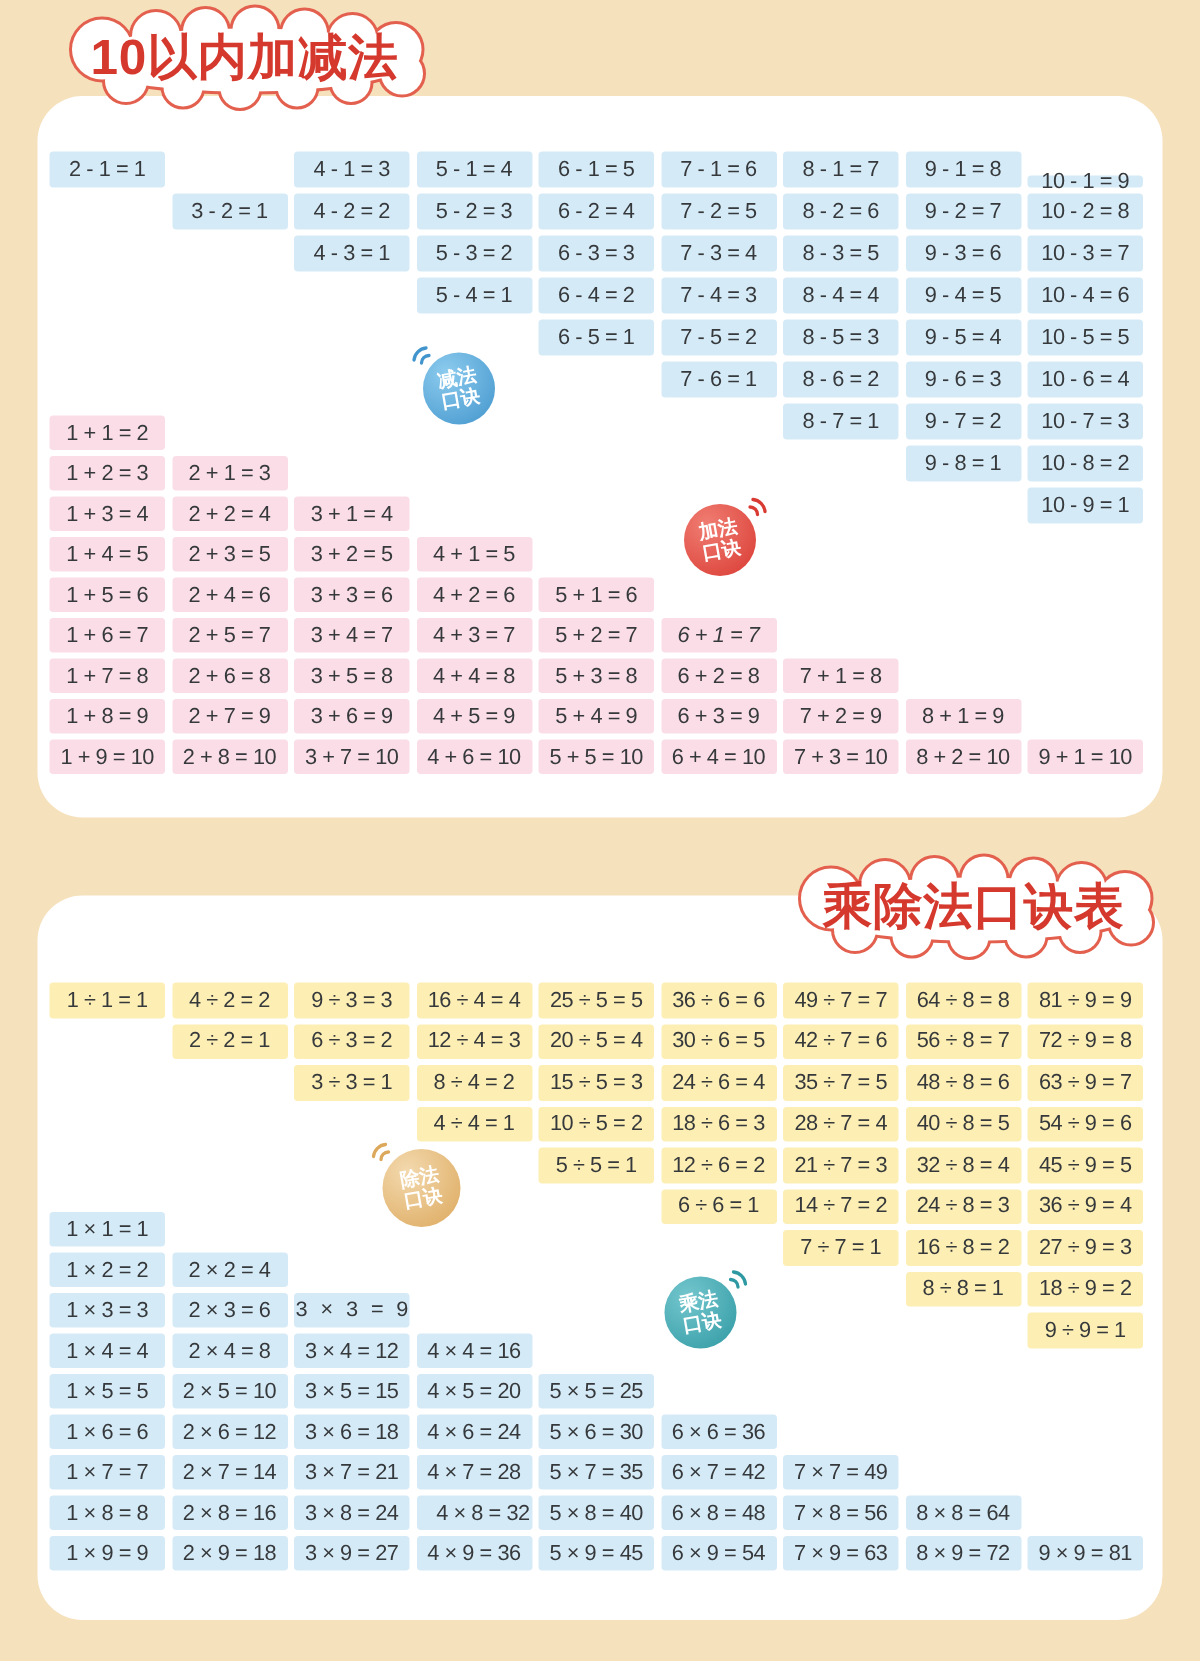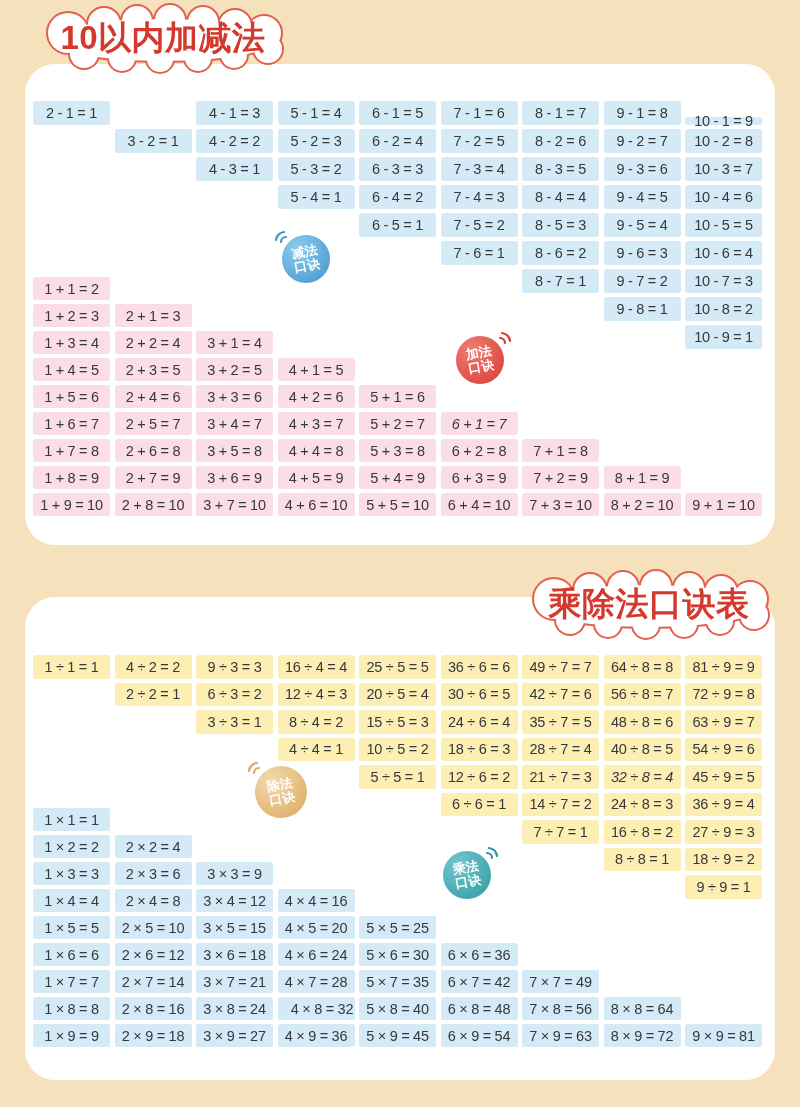--- a/index.html
+++ b/index.html
@@ -307,41 +307,41 @@
     <span class="cell cell-yellow" style="grid-area: 3 / 9;">63 ÷ 9 = 7</span>
     <span class="cell cell-yellow" style="grid-area: 4 / 4;">4 ÷ 4 = 1</span>
     <span class="cell cell-yellow" style="grid-area: 4 / 5;">10 ÷ 5 = 2</span>
     <span class="cell cell-yellow" style="grid-area: 4 / 6;">18 ÷ 6 = 3</span>
     <span class="cell cell-yellow" style="grid-area: 4 / 7;">28 ÷ 7 = 4</span>
     <span class="cell cell-yellow" style="grid-area: 4 / 8;">40 ÷ 8 = 5</span>
     <span class="cell cell-yellow" style="grid-area: 4 / 9;">54 ÷ 9 = 6</span>
     <span class="cell cell-yellow" style="grid-area: 5 / 5;">5 ÷ 5 = 1</span>
     <span class="cell cell-yellow" style="grid-area: 5 / 6;">12 ÷ 6 = 2</span>
     <span class="cell cell-yellow" style="grid-area: 5 / 7;">21 ÷ 7 = 3</span>
-    <span class="cell cell-yellow" style="grid-area: 5 / 8; font-style: italic;">32 ÷ 8 = 4</span>
+    <span class="cell cell-yellow" style="grid-area: 5 / 8;">32 ÷ 8 = 4</span>
     <span class="cell cell-yellow" style="grid-area: 5 / 9;">45 ÷ 9 = 5</span>
     <span class="cell cell-yellow" style="grid-area: 6 / 6;">6 ÷ 6 = 1</span>
     <span class="cell cell-yellow" style="grid-area: 6 / 7;">14 ÷ 7 = 2</span>
     <span class="cell cell-yellow" style="grid-area: 6 / 8;">24 ÷ 8 = 3</span>
     <span class="cell cell-yellow" style="grid-area: 6 / 9;">36 ÷ 9 = 4</span>
     <span class="cell cell-yellow" style="grid-area: 7 / 7;">7 ÷ 7 = 1</span>
     <span class="cell cell-yellow" style="grid-area: 7 / 8;">16 ÷ 8 = 2</span>
     <span class="cell cell-yellow" style="grid-area: 7 / 9;">27 ÷ 9 = 3</span>
     <span class="cell cell-yellow" style="grid-area: 8 / 8;">8 ÷ 8 = 1</span>
     <span class="cell cell-yellow" style="grid-area: 8 / 9;">18 ÷ 9 = 2</span>
     <span class="cell cell-yellow" style="grid-area: 9 / 9;">9 ÷ 9 = 1</span>
   </div>
 
 <div class="eq-grid" id="mul-grid">
     <span class="cell cell-blue" style="grid-area: 1 / 1;">1 × 1 = 1</span>
     <span class="cell cell-blue" style="grid-area: 2 / 1;">1 × 2 = 2</span>
     <span class="cell cell-blue" style="grid-area: 2 / 2;">2 × 2 = 4</span>
     <span class="cell cell-blue" style="grid-area: 3 / 1;">1 × 3 = 3</span>
     <span class="cell cell-blue" style="grid-area: 3 / 2;">2 × 3 = 6</span>
-    <span class="cell cell-blue" style="grid-area: 3 / 3;">3 × 3 = 9</span>
+    <span class="cell cell-blue" style="grid-area: 3 / 3; font-family: Liberation Mono, monospace;">3 × 3 = 9</span>
     <span class="cell cell-blue" style="grid-area: 4 / 1;">1 × 4 = 4</span>
     <span class="cell cell-blue" style="grid-area: 4 / 2;">2 × 4 = 8</span>
     <span class="cell cell-blue" style="grid-area: 4 / 3;">3 × 4 = 12</span>
     <span class="cell cell-blue" style="grid-area: 4 / 4;">4 × 4 = 16</span>
     <span class="cell cell-blue" style="grid-area: 5 / 1;">1 × 5 = 5</span>
     <span class="cell cell-blue" style="grid-area: 5 / 2;">2 × 5 = 10</span>
     <span class="cell cell-blue" style="grid-area: 5 / 3;">3 × 5 = 15</span>
     <span class="cell cell-blue" style="grid-area: 5 / 4;">4 × 5 = 20</span>
     <span class="cell cell-blue" style="grid-area: 5 / 5;">5 × 5 = 25</span>
     <span class="cell cell-blue" style="grid-area: 6 / 1;">1 × 6 = 6</span>

